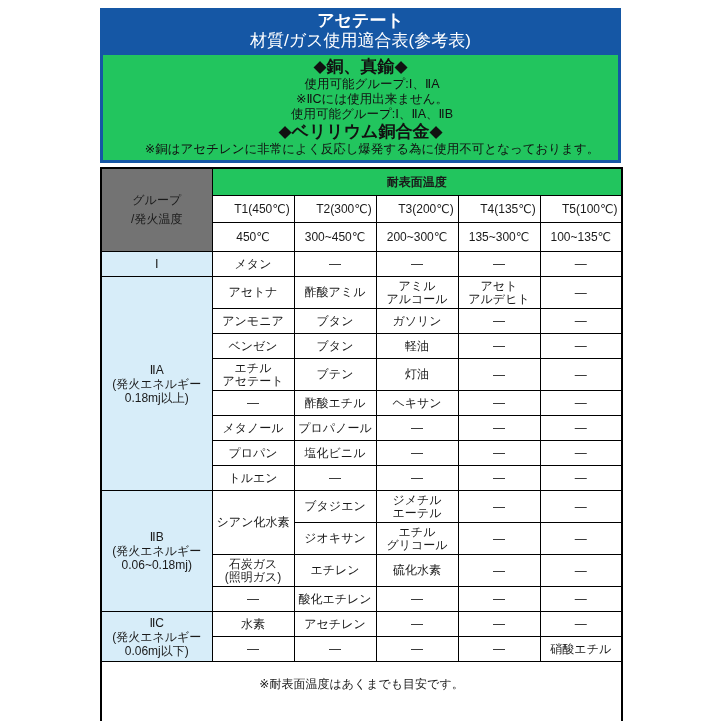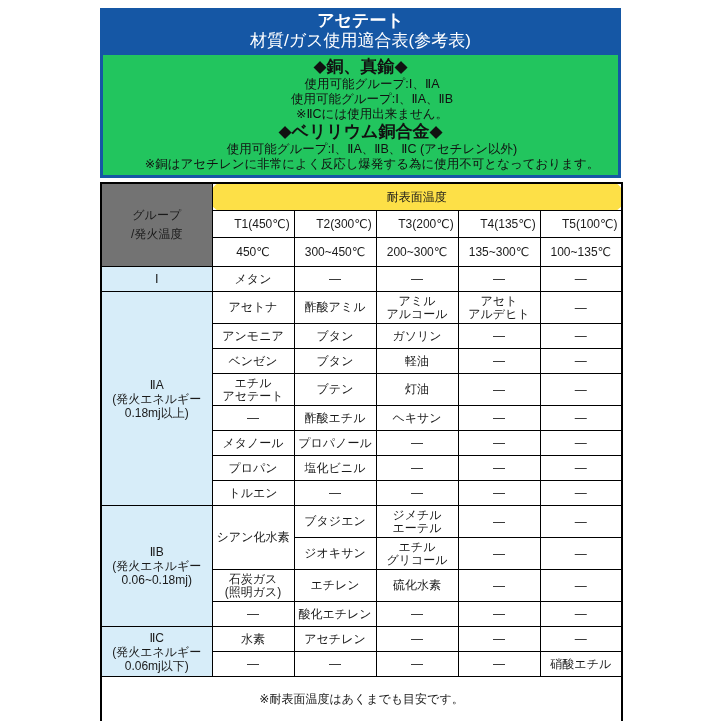--- a/index.html
+++ b/index.html
@@ -34,44 +34,43 @@
     white-space:pre-line;
     overflow:hidden;
   }
   tr.hrow1 td{height:26px;}
   tr.hrow2 td{height:26px;padding-left:20px;}
   tr.hrow3 td{height:28px;}
   tr.single td{height:24px;}
   tr.tall td{height:31px;}
   td.two-line{font-size:11px;line-height:12.5px;}
   td.corner-cell{background:#737373;font-size:13px;line-height:19px;}
-  td.surface-temp{background:#fde047;font-size:13px;font-weight:normal;border-radius:9px;}
+  td.surface-temp{background:#22c55e;font-size:13px;font-weight:bold;}
   td.group-cell{background:#D7EDF9;font-size:11.5px;line-height:14px;}
   td.notes-cell{
     text-align:left;font-size:12px;line-height:15px;
     padding:3px 5px 4px 5px;height:30px;vertical-align:top;
   }
 </style>
 </head>
 <body>
 
 <div class="container">
 
   <div class="header">
     <div class="t1">アセテート</div>
     <div class="t2">材質/ガス使用適合表(参考表)</div>
   </div>
 
   <div class="info-box">
     <div class="material-heading">◆銅、真鍮◆</div>
     <div class="usage-line">使用可能グループ:Ⅰ、ⅡA</div>
+    <div class="usage-line">※ⅡCには使用出来ません。</div>
     <div class="usage-line">使用可能グループ:Ⅰ、ⅡA、ⅡB</div>
-    <div class="usage-line">※ⅡCには使用出来ません。</div>
     <div class="material-heading">◆ベリリウム銅合金◆</div>
-    <div class="usage-line">使用可能グループ:Ⅰ、ⅡA、ⅡB、ⅡC (アセチレン以外)</div>
     <div class="usage-line">※銅はアセチレンに非常によく反応し爆発する為に使用不可となっております。</div>
   </div>
 
   <table class="gas-table">
     <colgroup>
       <col style="width:111px">
       <col style="width:82px">
         <col style="width:82px">
         <col style="width:82px">
         <col style="width:82px">

